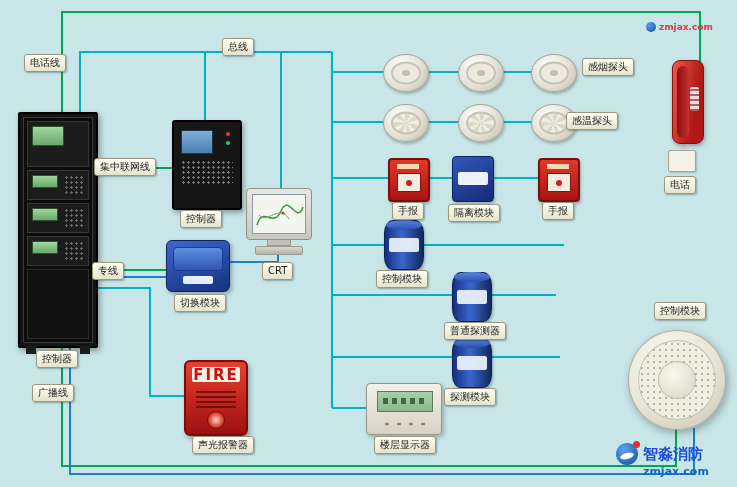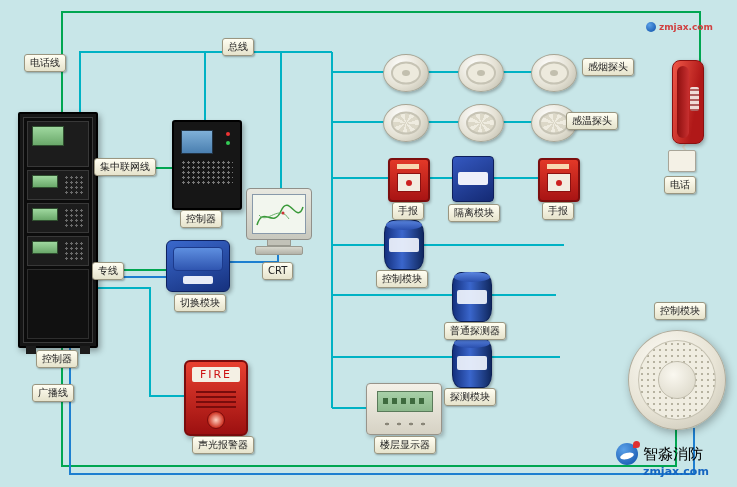--- a/index.html
+++ b/index.html
@@ -55,21 +55,21 @@
        border-radius:6px;border:1px solid #0e2260;box-shadow:2px 2px 4px rgba(0,0,0,.3);}
   .swmod-panel{position:absolute;left:6px;top:6px;right:6px;height:22px;
        background:linear-gradient(#5e8fe0,#2f55b0);border-radius:4px;border:1px solid #1c3a8c;}
   .swmod-strip{position:absolute;left:16px;bottom:7px;width:30px;height:8px;background:#e8ecf8;border-radius:2px;}
 
   
   .alarm{left:184px;top:360px;width:60px;height:72px;background:linear-gradient(#e84030,#9c1010);
        border:2px solid #7a0c0c;border-radius:6px;box-shadow:2px 3px 5px rgba(0,0,0,.3);}
   .alarm-top{position:absolute;left:6px;top:5px;right:6px;height:15px;background:#f4f0e4;border-radius:2px;
        display:flex;align-items:center;justify-content:center;}
-  .alarm-fire{color:#cc1111;font-weight:normal;font-size:11px;letter-spacing:2px;}
+  .alarm-fire{color:#cc1111;font-weight:bold;font-size:15px;letter-spacing:2px;}
   .alarm-grille{position:absolute;left:10px;top:26px;right:10px;height:20px;
        background:repeating-linear-gradient(0deg,#7a0c0c 0 2px,transparent 2px 5px);}
   .alarm-horn{position:absolute;left:50%;bottom:5px;transform:translateX(-50%);width:16px;height:16px;
        border-radius:50%;background:radial-gradient(#ffd0c0,#cc3020 70%);border:1px solid #7a0c0c;}
 
   
   .det{position:absolute;z-index:2;width:44px;height:36px;border-radius:50%;
        background:radial-gradient(circle at 38% 32%,#ffffff,#e4e1d4 55%,#b9b6a6);
        box-shadow:1px 2px 3px rgba(0,0,0,.25);border:1px solid #a8a595;}
   .det-in{position:absolute;left:50%;top:50%;transform:translate(-50%,-50%);width:26px;height:19px;
@@ -134,21 +134,21 @@
        font-size:9px;color:#d04040;font-weight:bold;}
   .mini-logo{width:10px;height:10px;border-radius:50%;background:radial-gradient(circle at 35% 30%,#5aa0e8,#0c4fa8);}
   .wm{position:absolute;left:616px;top:443px;z-index:5;}
   .wm-row{display:flex;align-items:center;gap:5px;}
   .wm-logo{width:22px;height:22px;border-radius:50%;background:radial-gradient(circle at 35% 30%,#5aa0e8,#0c4fa8);
        position:relative;}
   .wm-logo::after{content:"";position:absolute;left:4px;top:10px;width:14px;height:6px;border-radius:50%;
        background:#fff;transform:rotate(-14deg);}
   .wm-logo::before{content:"";position:absolute;right:-2px;top:-2px;width:7px;height:7px;
        border-radius:50% 50% 50% 0;background:#e03030;}
-  .wm-brand{color:#000000;font-weight:normal;font-size:15px;}
+  .wm-brand{color:#1d4ed8;font-weight:bold;font-size:15px;}
   .wm-site{color:#1565c0;font-weight:bold;font-size:11px;margin-left:27px;}
 </style>
 </head>
 <body>
 
 <div class="stage">
 
   <svg class="wires" width="737" height="487">
     <g stroke="#00a651" stroke-width="2" fill="none">
       <polyline points="62,112 62,12 700,12 700,64"></polyline>

